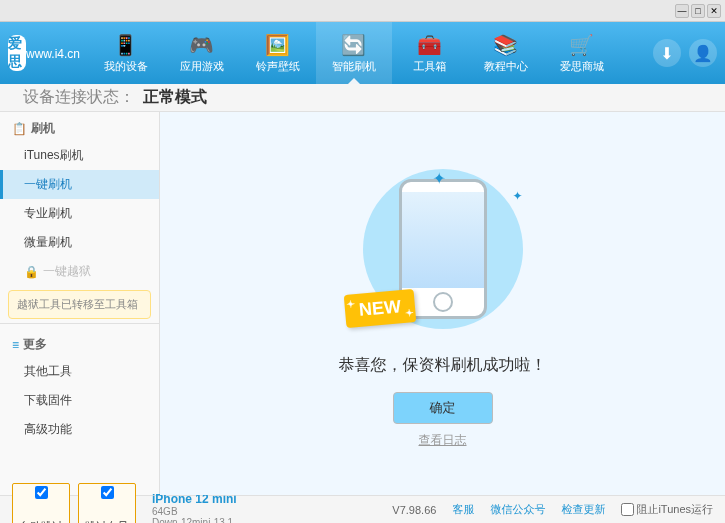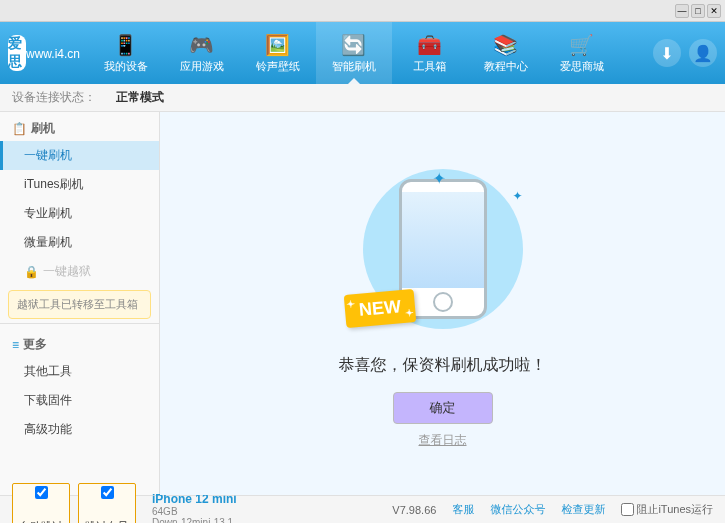--- a/index.html
+++ b/index.html
@@ -107,26 +107,26 @@
       font-size: 16px;
     }
 
     
     .status-bar {
       height: 28px;
       background: #f5f5f5;
       border-bottom: 1px solid #e0e0e0;
       display: flex;
       align-items: center;
-      padding: 0 12px;
-      font-size: 12px;
+      padding: 0 23px;
+      font-size: 16px;
       color: #555;
     }
     .status-label { color: #888; }
-    .status-value { color: #333; font-weight: bold; margin-left: 20px; }
+    .status-value { color: #333; font-weight: bold; margin-left: 8px; }
 
     
     .main {
       display: flex;
       height: calc(523px - 22px - 62px - 28px - 28px);
     }
 
     
     .sidebar {
       width: 160px;
@@ -262,21 +262,21 @@
     }
 
     .success-text {
       font-size: 16px;
       color: #333;
       margin-bottom: 16px;
     }
     .confirm-btn {
       width: 100px;
       height: 32px;
-      background: #c4b5fd;
+      background: #7dd3fc;
       border: 1px solid #bbb;
       border-radius: 4px;
       font-size: 13px;
       color: #333;
       cursor: pointer;
       margin-bottom: 8px;
     }
     .daily-link {
       font-size: 12px;
       color: #999;
@@ -399,22 +399,22 @@
 </div>
 
 <div class="main">
 
   <div class="sidebar">
     <div class="sidebar-section-title">
       <span class="icon">📋</span>
       <span>刷机</span>
     </div>
 
+    <div class="sidebar-item">iTunes刷机</div>
     <div class="sidebar-item active">一键刷机</div>
-    <div class="sidebar-item">iTunes刷机</div>
     <div class="sidebar-item">专业刷机</div>
     <div class="sidebar-item">微量刷机</div>
 
     <div class="sidebar-disabled">
       <span style="font-size:12px; color:#bbb;">🔒</span>
       <span>一键越狱</span>
     </div>
     <div class="sidebar-note">越狱工具已转移至工具箱</div>
 
     <hr class="sidebar-divider">

